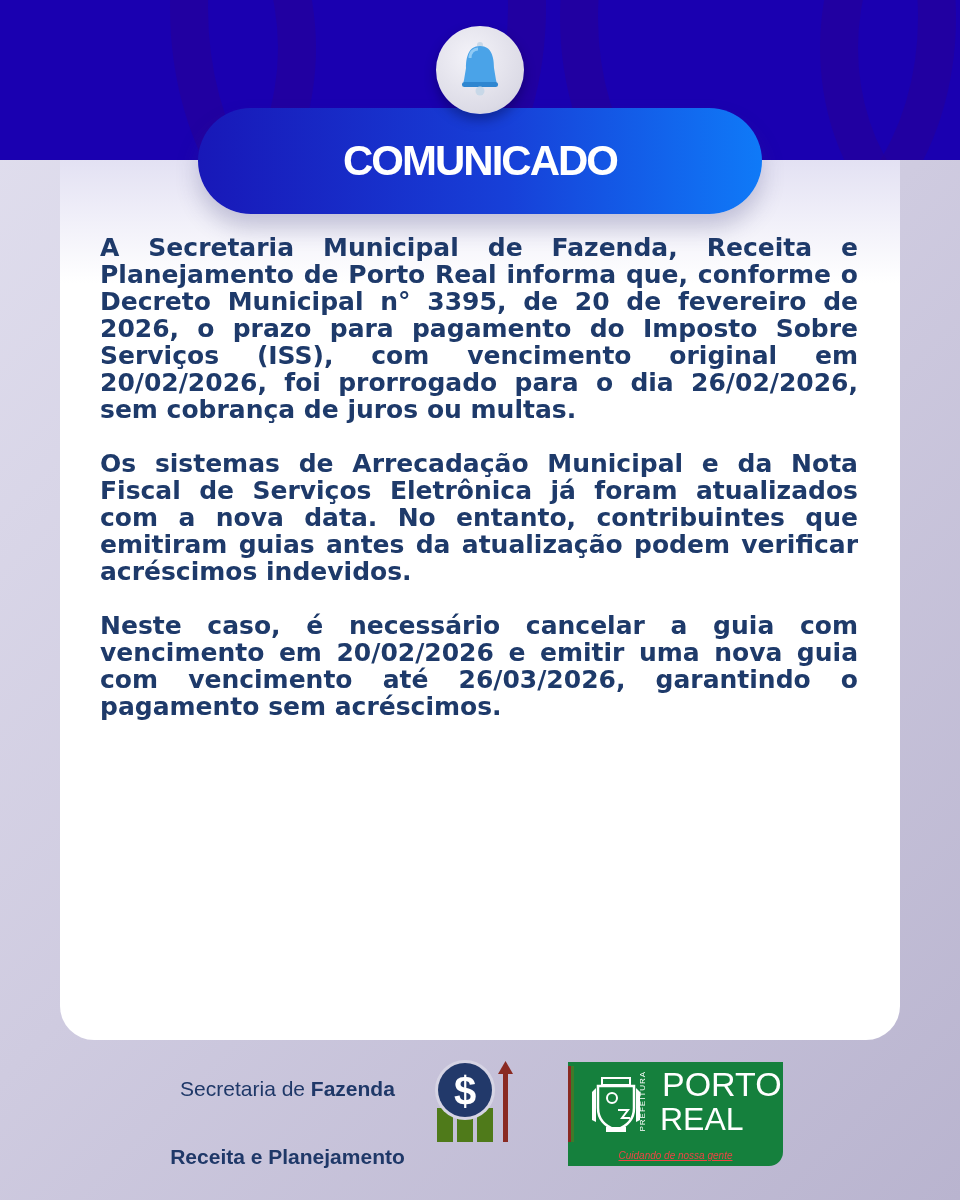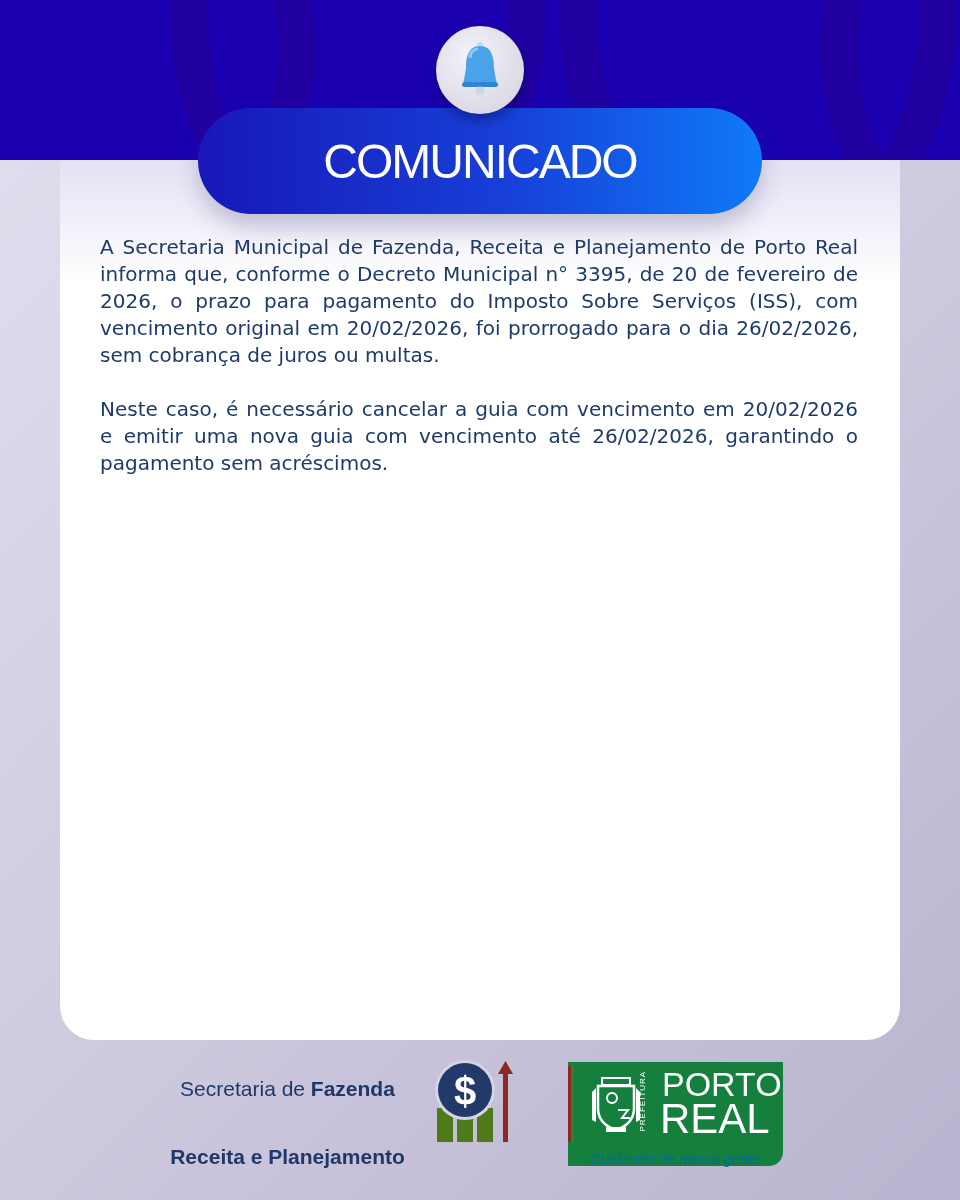--- a/index.html
+++ b/index.html
@@ -32,26 +32,26 @@
   .bell-circle svg { position: absolute; left: 20px; top: 14px; }
   .title-pill {
     position: absolute; left: 198px; top: 108px; width: 564px; height: 106px;
     border-radius: 53px;
     background: linear-gradient(90deg, #1818b8 0%, #1740d8 55%, #0f7af8 100%);
     box-shadow: 0 14px 22px rgba(60,60,120,0.25);
     display: flex; align-items: center; justify-content: center;
     z-index: 2;
   }
   .title-pill span {
-    color: #ffffff; font-weight: normal; font-size: 48px; letter-spacing: -2px;
+    color: #ffffff; font-weight: bold; font-size: 42px; letter-spacing: -2px;
     font-family: "Liberation Sans", sans-serif;
   }
   .body-text {
     position: absolute; left: 100px; top: 234px; width: 758px;
-    color: #1e3a6a; font-weight: normal; font-size: 20px; line-height: 27px;
+    color: #1e3a6a; font-weight: bold; font-size: 25px; line-height: 27px;
     font-family: "DejaVu Sans", sans-serif;
     text-align: justify;
   }
   .body-text p { margin: 0 0 27px 0; }
   .footer-sec {
     position: absolute; left: 160px; top: 1072px; width: 255px;
     text-align: center; color: #1f3868; font-size: 21px; line-height: 34px;
     font-family: "Liberation Sans", sans-serif;
   }
   .footer-sec b { font-weight: bold; }
@@ -66,25 +66,25 @@
   .pr-crest { position: absolute; left: 20px; top: 10px; }
   .pr-prefeitura {
     position: absolute; left: 74px; top: 40px; transform: rotate(-90deg);
     transform-origin: center; color: #ffffff; font-size: 8px; letter-spacing: 1px;
     width: 60px; text-align: center; margin-left: -30px; margin-top: -5px;
   }
   .pr-porto {
     position: absolute; left: 94px; top: 4px; color: #fff; font-size: 34px; line-height: 36px;
   }
   .pr-real {
-    position: absolute; left: 92px; top: 36px; color: #fff; font-size: 42px; line-height: 42px;
+    position: absolute; left: 92px; top: 36px; color: #fff; font-size: 32px; line-height: 42px;
   }
   .pr-slogan {
     position: absolute; left: 568px; top: 1150px; width: 215px; text-align: center;
-    color: #0369a1; font-style: italic; font-size: 15px;
+    color: #ef4444; font-style: italic; font-size: 10px; text-decoration: underline;
   }
 </style>
 </head>
 <body>
 
 <div class="top-band">
   <div class="wave" style="left:-120px;top:-200px;width:360px;height:420px;"></div>
   <div class="wave" style="left:170px;top:-260px;width:300px;height:460px;"></div>
   <div class="wave" style="left:560px;top:-240px;width:320px;height:440px;"></div>
   <div class="wave" style="left:820px;top:-180px;width:300px;height:380px;"></div>
@@ -101,21 +101,22 @@
     <circle cx="24" cy="51" r="4.5" fill="#c8d8e8"></circle>
   </svg>
 </div>
 
 <div class="title-pill">
   <span>COMUNICADO</span>
 </div>
 
 <div class="body-text">
   <p>A Secretaria Municipal de Fazenda, Receita e Planejamento de Porto Real informa que, conforme o Decreto Municipal n° 3395, de 20 de fevereiro de 2026, o prazo para pagamento do Imposto Sobre Serviços (ISS), com vencimento original em 20/02/2026, foi prorrogado para o dia 26/02/2026, sem cobrança de juros ou multas.</p>
-  <p>Neste caso, é necessário cancelar a guia com vencimento em 20/02/2026 e emitir uma nova guia com vencimento até 26/02/2026, garantindo o pagamento sem acréscimos.</p>
+  <p>Os sistemas de Arrecadação Municipal e da Nota Fiscal de Serviços Eletrônica já foram atualizados com a nova data. No entanto, contribuintes que emitiram guias antes da atualização podem verificar acréscimos indevidos.</p>
+  <p>Neste caso, é necessário cancelar a guia com vencimento em 20/02/2026 e emitir uma nova guia com vencimento até 26/03/2026, garantindo o pagamento sem acréscimos.</p>
 </div>
 
 <div class="footer-sec">
   <div><span>Secretaria de </span><b>Fazenda</b></div>
   <div style="font-weight:bold;margin-top:34px;">Receita e Planejamento</div>
 </div>
 
 <div class="money-logo">
   <svg width="80" height="86" viewBox="0 0 80 86">
     <rect x="2" y="50" width="16" height="34" fill="#4f7a1a"></rect>

